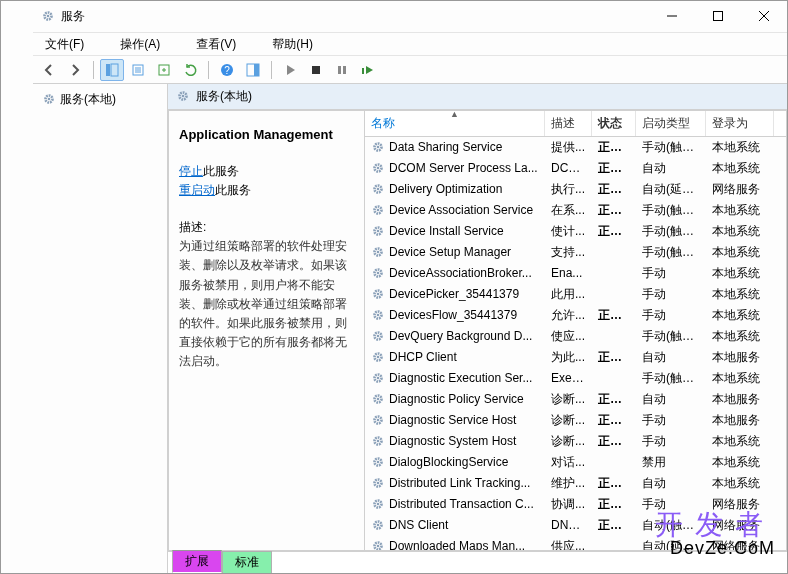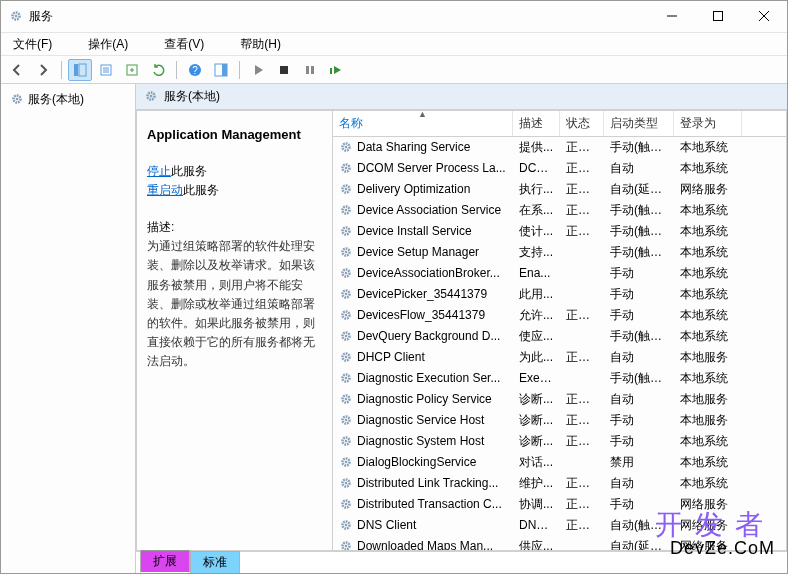--- a/index.html
+++ b/index.html
@@ -16,20 +16,21 @@
   }
   * { box-sizing: border-box; }
   .window {
     width: 788px;
     height: 574px;
     display: flex;
     flex-direction: column;
     border: 1px solid #999;
     background: #fdfdfd;
     position: relative;
+    padding-left: 32px;
   }
   
   .titlebar {
     height: 32px;
     display: flex;
     align-items: center;
     justify-content: space-between;
     border-bottom: 1px solid #e5e5e5;
     padding: 0 0 0 8px;
   }
@@ -208,39 +209,39 @@
     overflow: hidden;
     text-overflow: ellipsis;
   }
   .cell.name {
     display: flex;
     align-items: center;
     gap: 4px;
   }
   .c-name { width: 180px; flex:0 0 180px; }
   .c-desc { width: 47px;  flex:0 0 47px; }
-  .c-state{ width: 44px;  flex:0 0 44px; }
+  .c-state{ width: 44px;  flex:0 0 44px;font-weight:bold; }
   .c-start{ width: 70px;  flex:0 0 70px; }
   .c-logon{ width: 68px;  flex:0 0 68px; }
 
   
   .tabstrip {
     height: 22px;
     display: flex;
     align-items: flex-end;
     padding-left: 4px;
     background: #fff;
     border-top: 1px solid #d0d0d0;
     gap: 0;
   }
   .tab {
     padding: 2px 12px 2px 12px;
     border: 1px solid #b0b0b0;
     border-bottom: none;
-    background: #7dd3fc;
+    background: #86efac;
     font-size: 12px;
     position:relative;
     top:0px;
   }
   .tab.active {
     background: #d946ef;
     border-bottom: 1px solid #fff;
     border-top-color:#999;
     z-index:2;
   }

